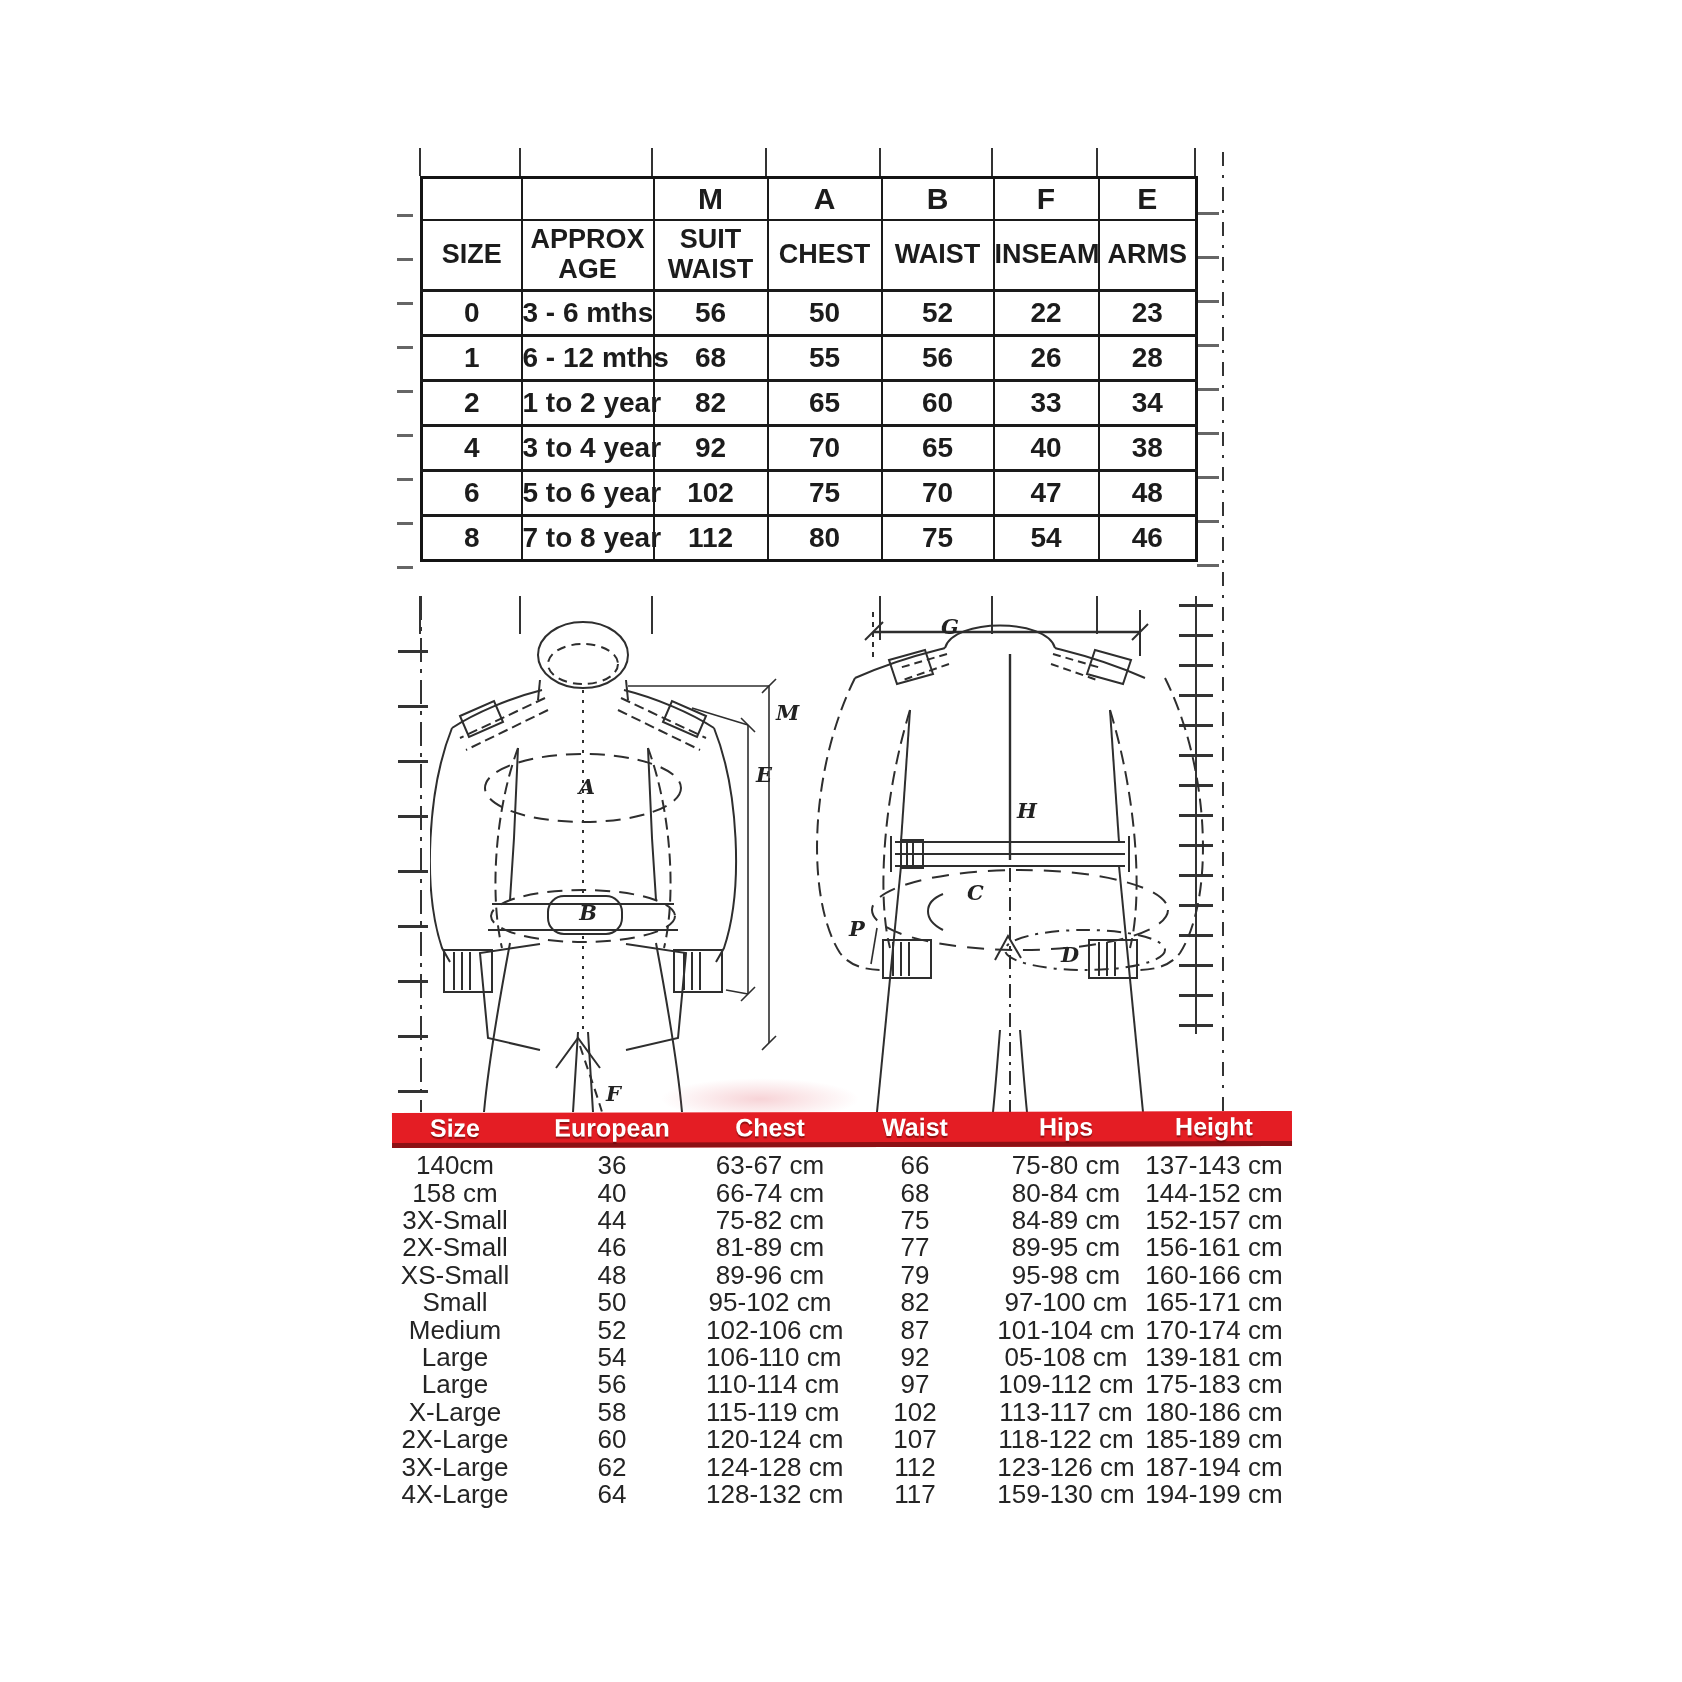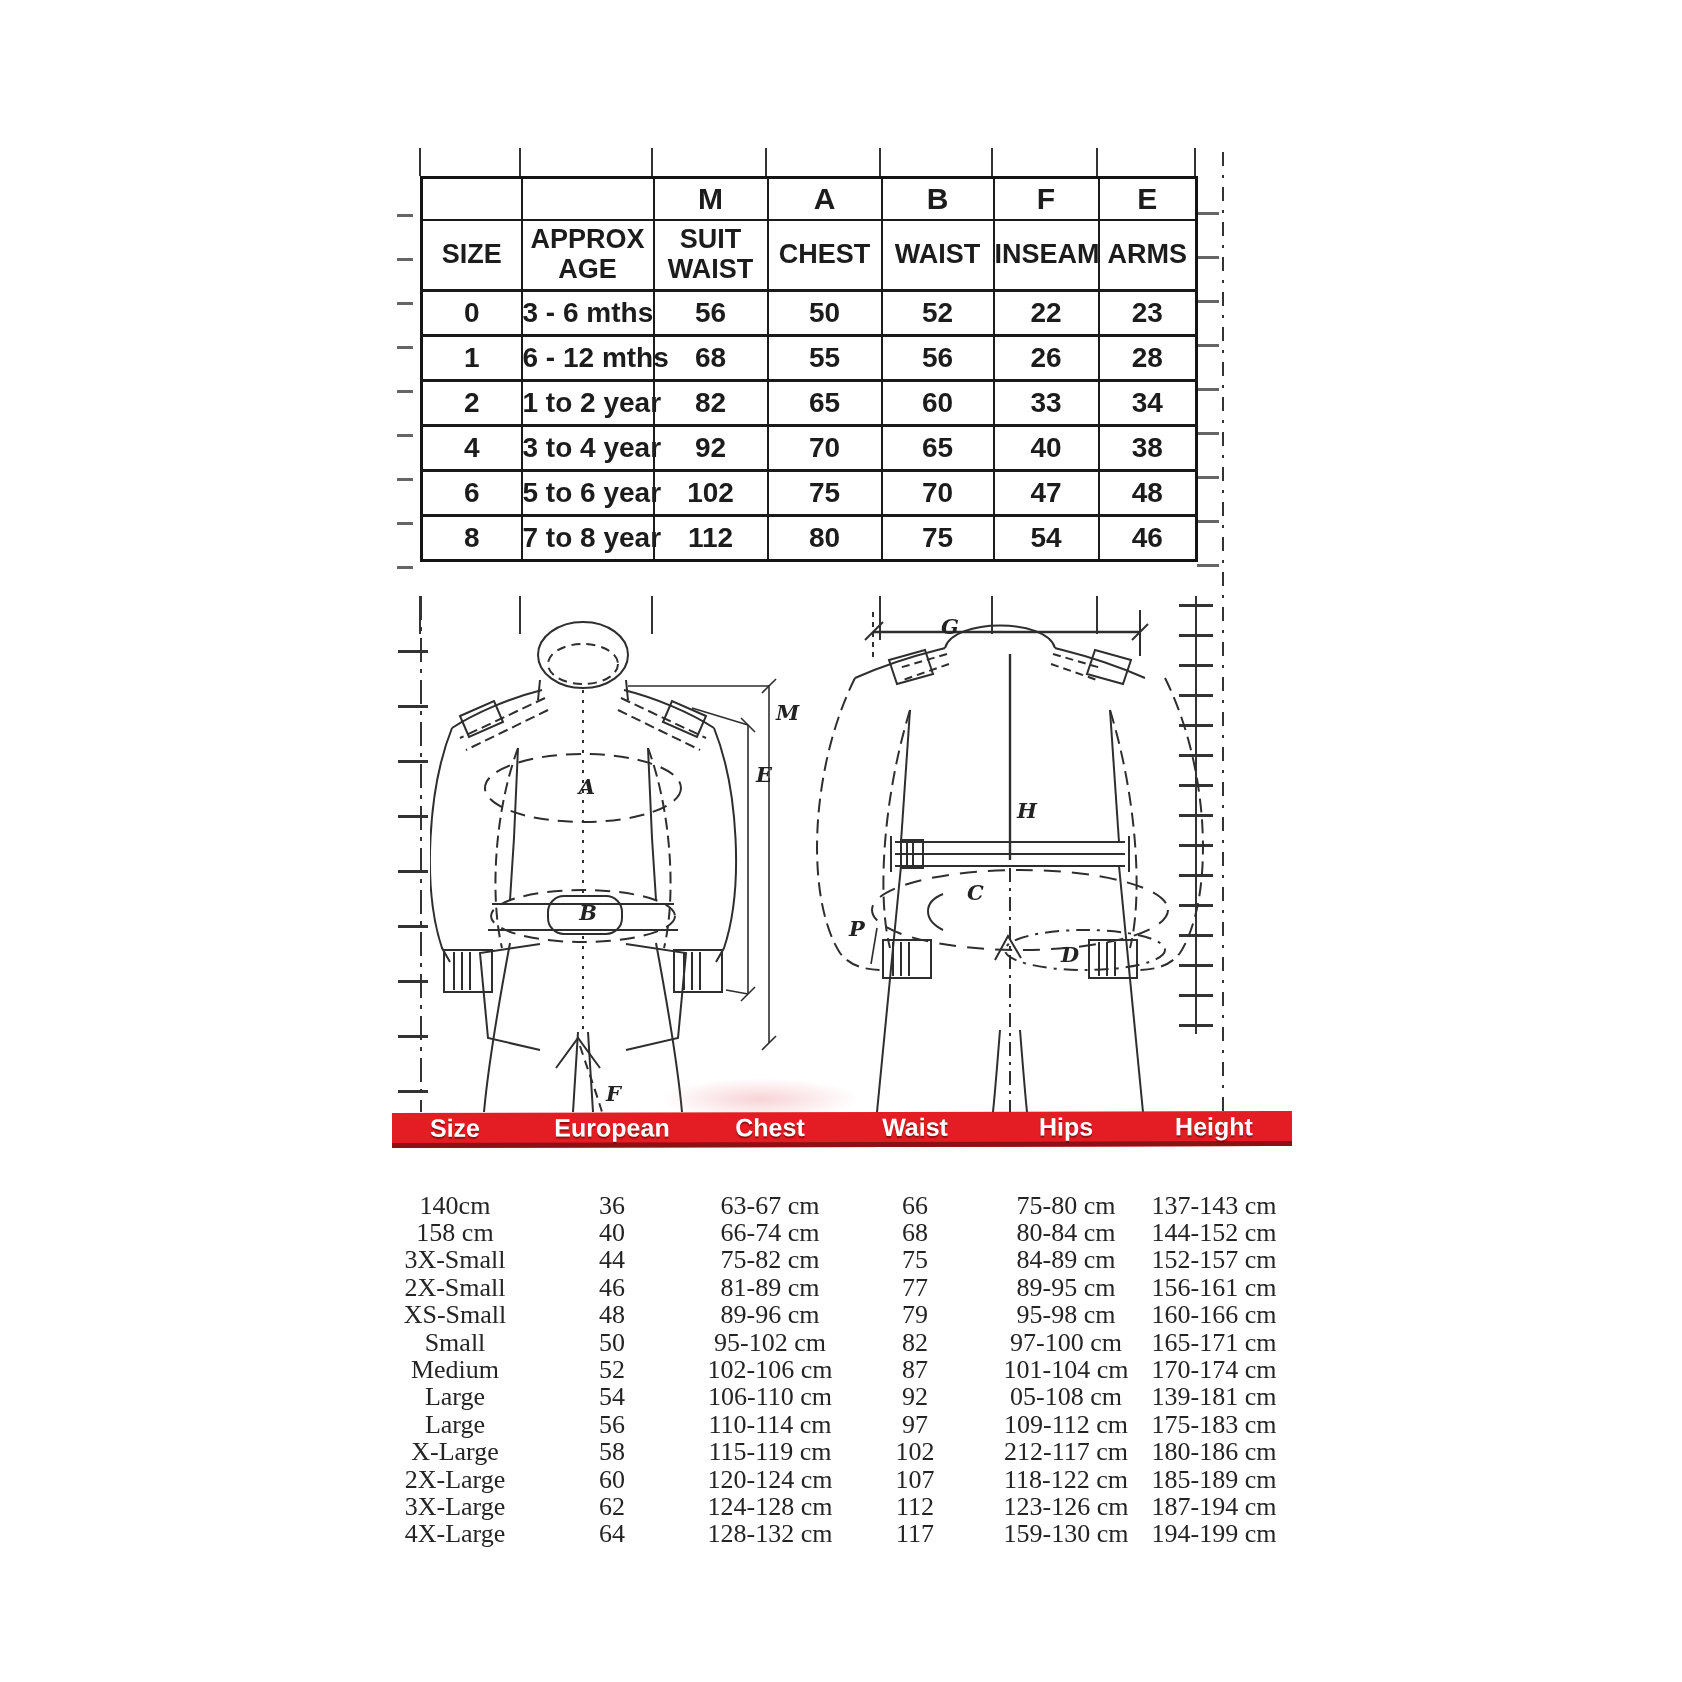--- a/index.html
+++ b/index.html
@@ -16,23 +16,23 @@
   tr.code td{height:40px;font-size:30px;}
   tr.head td{height:68px;font-size:27px;line-height:1.1;white-space:normal;}
   tr.data td{height:42px;font-size:28px;white-space:nowrap;border-top-width:3px;}
 
   
   .adult-head{position:absolute;left:392px;top:1112px;width:900px;height:30px;z-index:3;
               display:grid;grid-template-columns:126px 188px 128px 162px 140px 156px;
               align-items:center;border-bottom:5px solid #8d1014;transform:rotate(-0.12deg);}
   .adult-head span{text-align:center;color:#ffffff;font-weight:bold;font-size:25px;
                    text-shadow:0 2px 1px rgba(70,0,0,.5);white-space:nowrap;}
-  .adult-rows{position:absolute;left:392px;top:1192px;width:900px;z-index:2;
+  .adult-rows{position:absolute;left:392px;top:1152px;width:900px;z-index:2;
               display:grid;grid-template-columns:126px 188px 128px 162px 140px 156px;
-              grid-auto-rows:27.4px;align-items:center;font-family:Liberation Serif, serif;}
+              grid-auto-rows:27.4px;align-items:center;}
   .adult-rows span{text-align:center;font-size:26px;color:#242424;white-space:nowrap;}
 
   .smudge{position:absolute;left:660px;top:1078px;width:200px;height:42px;z-index:2;
           background:radial-gradient(ellipse at center,rgba(233,130,140,.35),rgba(233,130,140,0) 70%);}
 
   .mlabel{font-family:"DejaVu Serif",serif;font-style:italic;font-weight:bold;
           font-size:21px;fill:#222;}
   svg .ln{stroke:#2e2e2e;fill:none;}
 </style>
 </head>
@@ -390,21 +390,21 @@
       <span>56</span>
       <span>110-114 cm</span>
       <span>97</span>
       <span>109-112 cm</span>
       <span>175-183 cm</span>
 
       <span>X-Large</span>
       <span>58</span>
       <span>115-119 cm</span>
       <span>102</span>
-      <span>212-117 cm</span>
+      <span>113-117 cm</span>
       <span>180-186 cm</span>
 
       <span>2X-Large</span>
       <span>60</span>
       <span>120-124 cm</span>
       <span>107</span>
       <span>118-122 cm</span>
       <span>185-189 cm</span>
 
       <span>3X-Large</span>

